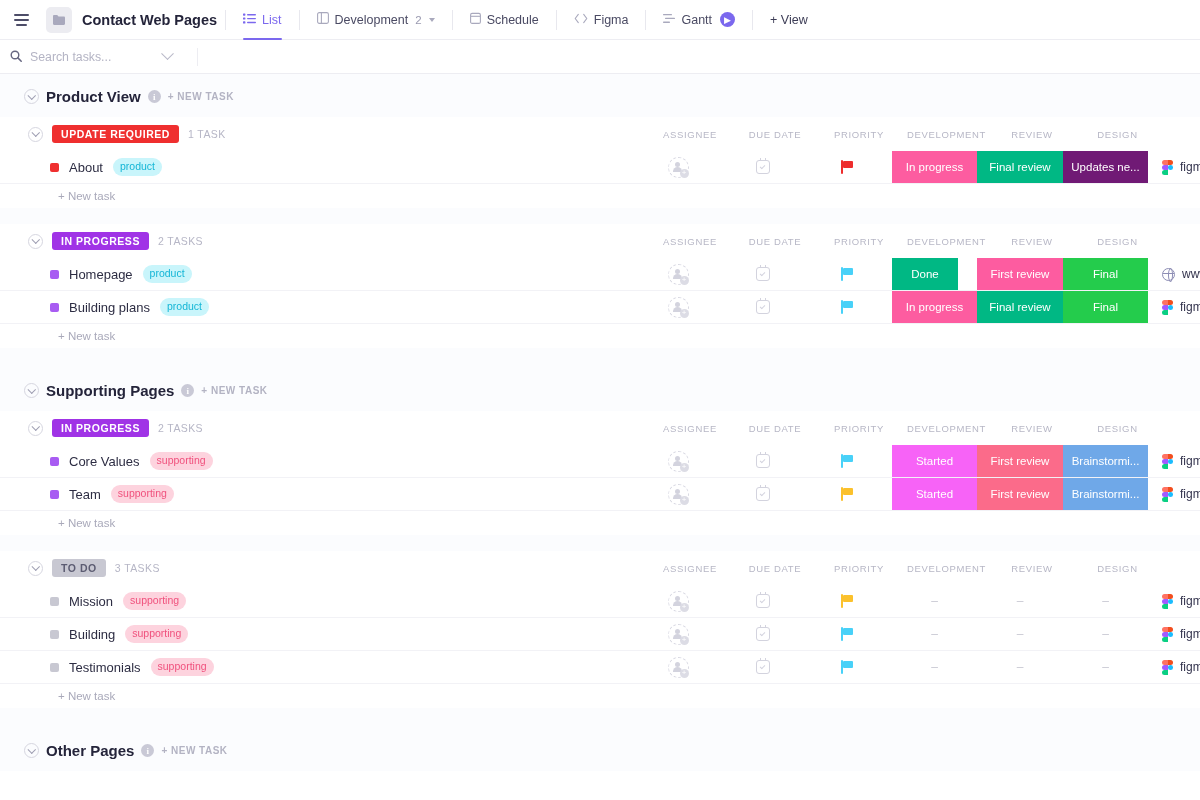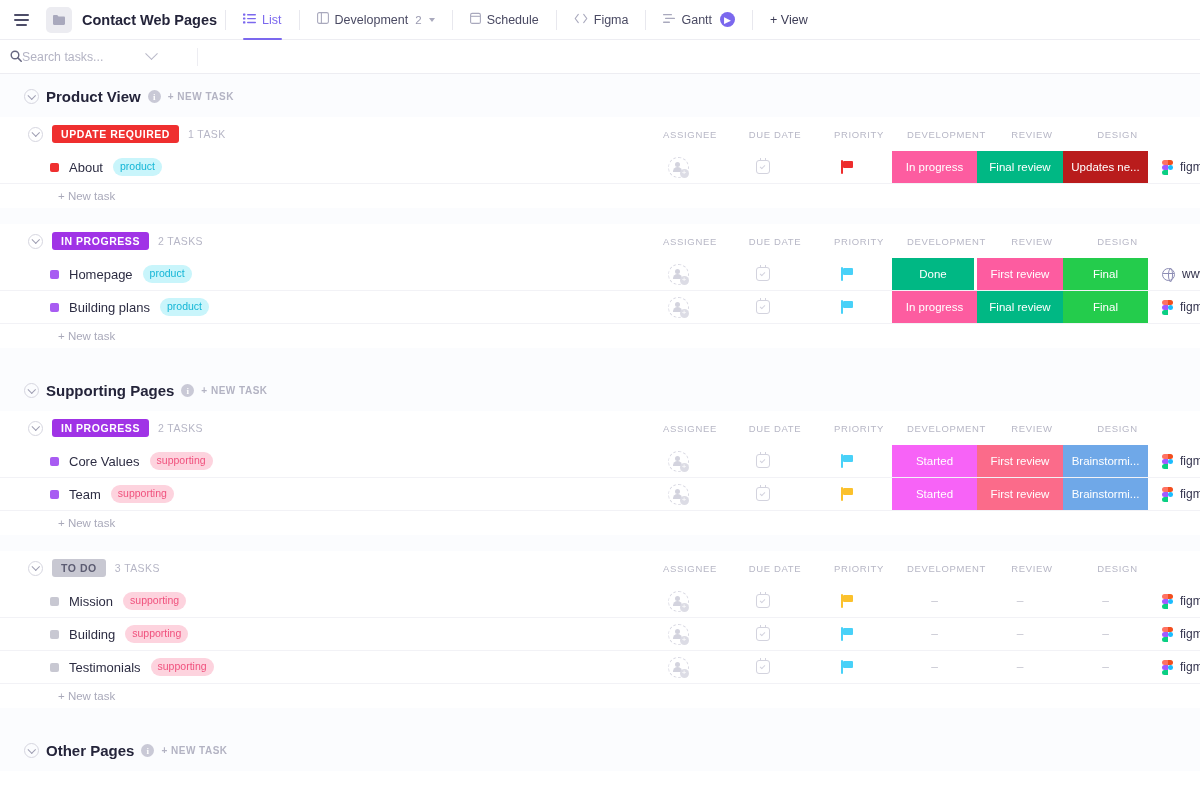--- a/index.html
+++ b/index.html
@@ -69,21 +69,21 @@
   }
   .addview { color: #3d3d56; font-size: 12.5px; }
 
   
   .searchbar {
     height: 34px; display: flex; align-items: center;
     border-bottom: 1px solid #ededf2; background: #fff;
     padding-left: 10px;
   }
   .search-wrap {
-    display: flex; align-items: center; 
+    display: flex; align-items: center; gap: 8px;
     width: 185px; height: 100%;
   }
   .search-input {
     border: none; outline: none; background: transparent;
     font-size: 12.3px; color: #3d3d56; width: 125px;
     font-family: "Liberation Sans", sans-serif;
   }
   .search-input::placeholder { color: #b4b4c4; }
   .chev-down {
     width: 9px; height: 9px;
@@ -388,21 +388,21 @@
             <span class="cloth" style="background:#ee2d2d"></span>
           </span>
         </div>
         <div class="cell" style="left:892px;width:85px;position:absolute">
                  <span class="chip" style="background:#fd5ca0">In progress</span>
         </div>
         <div class="cell" style="left:977px;width:86px;position:absolute">
                  <span class="chip" style="background:#00b884">Final review</span>
         </div>
         <div class="cell" style="left:1063px;width:85px;position:absolute">
-                 <span class="chip" style="background:#b91c1c">Updates ne...</span>
+                 <span class="chip" style="background:#701a75">Updates ne...</span>
         </div>
         <div class="cell url-cell" style="left:1148px;width:100px;position:absolute">
           <span class="figma-ico">
     <span style="left:5.5px;top:0;width:5.5px;height:5px;background:#f24e1e;border-radius:0 3px 3px 0"></span>
     <span style="left:0;top:0;width:5.5px;height:5px;background:#ff7262;border-radius:3px 0 0 3px"></span>
     <span style="left:0;top:5px;width:5.5px;height:5px;background:#a259ff;border-radius:3px 0 0 3px"></span>
     <span style="left:5.5px;top:5px;width:5.5px;height:5px;background:#1abcfe;border-radius:50%"></span>
     <span style="left:0;top:10px;width:5.5px;height:5px;background:#0acf83;border-radius:3px 0 0 3px"></span>
   </span>
           <span>figma.</span>
@@ -445,21 +445,21 @@
           <span class="cal-icon">
             <span class="cal-tick"></span>
           </span>
         </div>
         <div class="cell" style="left:802px;width:90px;position:absolute">
           <span class="flag">
             <span class="pole" style="background:#48d1f8"></span>
             <span class="cloth" style="background:#48d1f8"></span>
           </span>
         </div>
-        <div class="cell" style="left:892px;width:82px;position:absolute">
+        <div class="cell" style="left:892px;width:66px;position:absolute">
                  <span class="chip" style="background:#00b884">Done</span>
         </div>
         <div class="cell" style="left:977px;width:86px;position:absolute">
                  <span class="chip" style="background:#fd5ca0">First review</span>
         </div>
         <div class="cell" style="left:1063px;width:85px;position:absolute">
                  <span class="chip" style="background:#24cc4c">Final</span>
         </div>
         <div class="cell url-cell" style="left:1148px;width:100px;position:absolute">
           <span class="globe-ico"></span>

